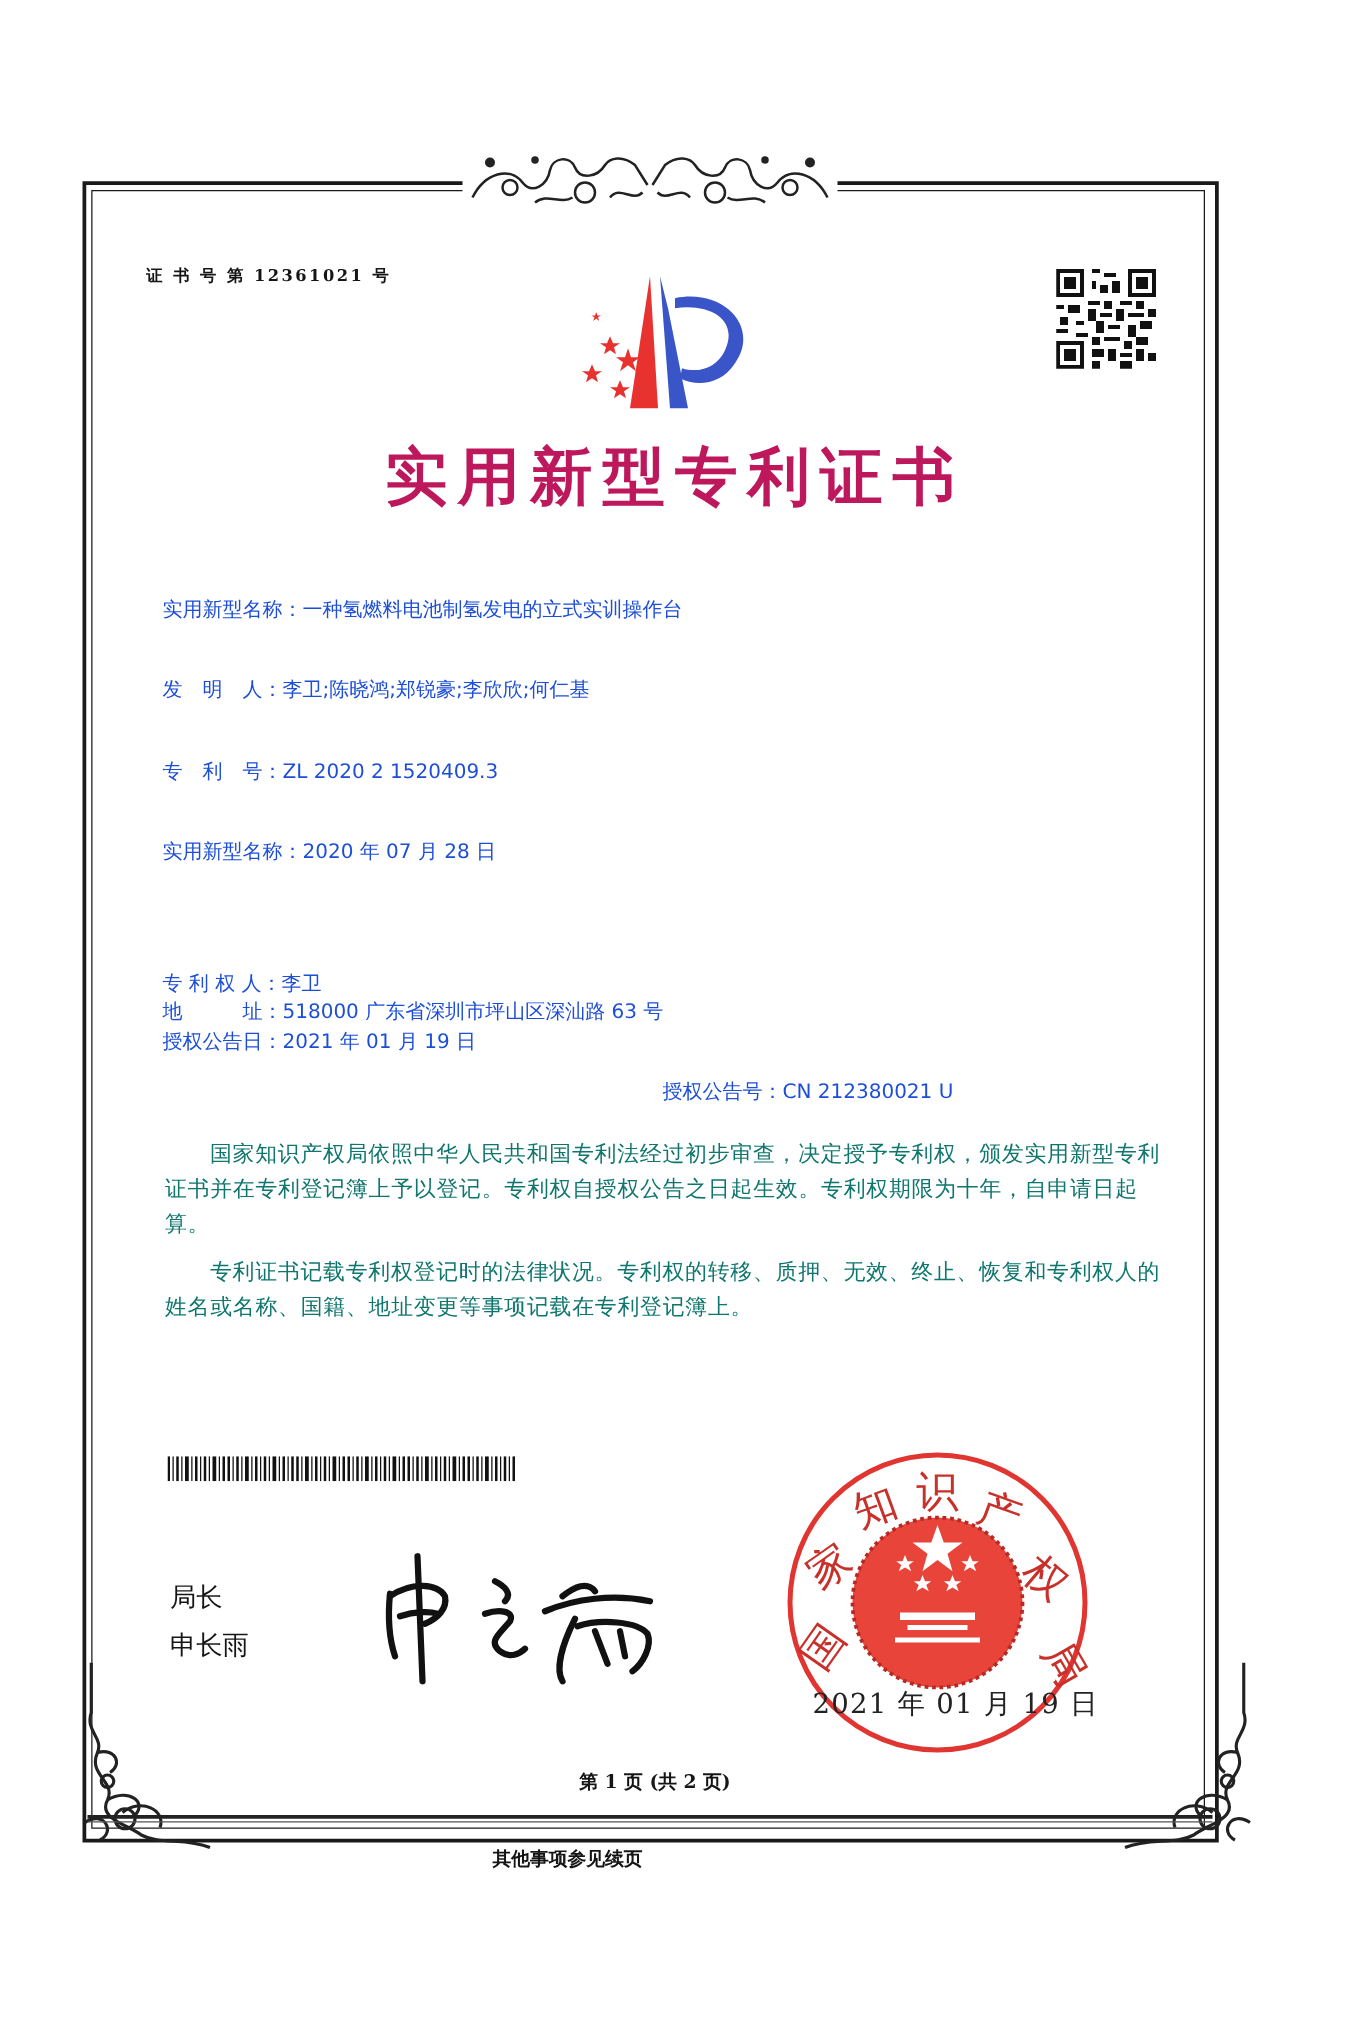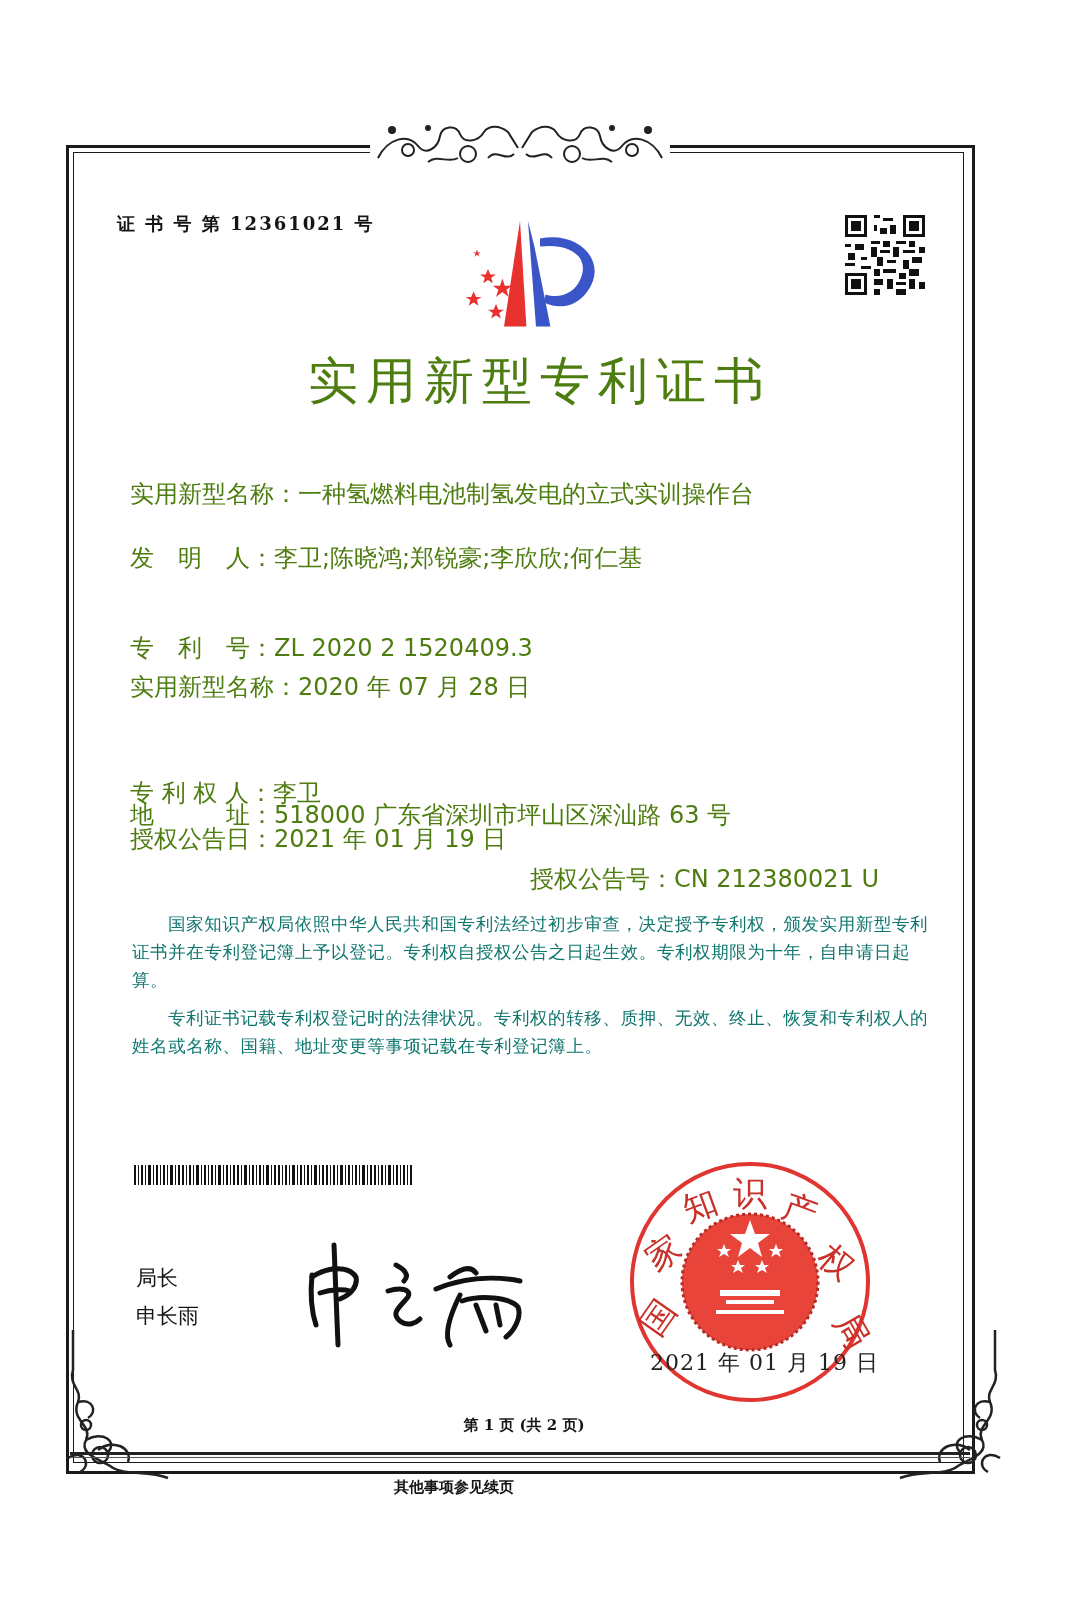--- a/index.html
+++ b/index.html
@@ -8,29 +8,29 @@
   .abs { position: absolute; }
 
   
   .frame-outer { left: 66px; top: 145px; width: 903px; height: 1323px; border: 3px solid #1a1a1a; }
   .frame-inner { left: 73px; top: 152px; width: 889px; height: 1309px; border: 1px solid #1a1a1a; }
   .frame-top-gap { left: 370px; top: 130px; width: 300px; height: 40px; background:#fff; }
 
   .ornament-top { left: 368px; top: 118px; width: 304px; height: 52px; }
   .corner { width: 130px; height: 150px; }
 
-  .cert-no { left: 117px; top: 212px; font-size: 18px; letter-spacing: 2px; font-weight: bold; }
+  .cert-no { left: 117px; top: 212px; font-size: 13px; letter-spacing: 2px; font-weight: bold; }
   .qr { left: 845px; top: 215px; width: 80px; height: 80px; }
 
   .logo { left: 440px; top: 212px; width: 160px; height: 125px; }
 
   .title { left: 0; width: 1080px; top: 348px; text-align: center; font-size: 50px; letter-spacing: 8px;
-           font-weight: normal; font-family: "DejaVu Serif", serif; color:#4d7c0f; }
-
-  .field { left: 130px; font-size: 24px; font-family: "DejaVu Sans", "Liberation Sans", sans-serif; white-space: nowrap; color:#4d7c0f; }
+           font-weight: bold; font-family: "DejaVu Serif", serif; color:#be185d; }
+
+  .field { left: 130px; font-size: 16px; font-family: "DejaVu Sans", "Liberation Sans", sans-serif; white-space: nowrap; color:#1d4ed8; }
   .field .lbl { display:inline-block; }
   .field .val { display:inline-block; }
 
   .para { left: 132px; width: 805px; font-size: 17.5px; line-height: 28px; text-indent: 36px;
           font-family: "DejaVu Serif", serif; color:#0f766e; letter-spacing: 0.6px; }
 
   .barcode { left: 134px; top: 1165px; width: 280px; height: 20px; }
 
   .director-title { left: 136px; top: 1264px; font-size: 21px; font-family: "DejaVu Sans", sans-serif; }
   .director-name { left: 136px; top: 1302px; font-size: 21px; font-family: Liberation Serif, serif; }
@@ -165,21 +165,21 @@
 </svg>
 
 <div class="abs title">实用新型专利证书</div>
 
 <div class="abs field" style="top:478px;">
   <span class="lbl">实用新型名称：</span><span class="val">一种氢燃料电池制氢发电的立式实训操作台</span>
 </div>
 <div class="abs field" style="top:542px;">
   <span class="lbl">发　明　人：</span><span class="val">李卫;陈晓鸿;郑锐豪;李欣欣;何仁基</span>
 </div>
-<div class="abs field" style="top:607px;margin-top:25px;">
+<div class="abs field" style="top:607px;">
   <span class="lbl">专　利　号：</span><span class="val">ZL 2020 2 1520409.3</span>
 </div>
 <div class="abs field" style="top:671px;">
   <span class="lbl">实用新型名称：</span><span class="val">2020 年 07 月 28 日</span>
 </div>
 <div class="abs field" style="top:745px;margin-top:32px;">
   <span class="lbl">专 利 权 人：</span><span class="val">李卫</span>
 </div>
 <div class="abs field" style="top:799px;">
   <span class="lbl">地　　　址：</span><span class="val">518000 广东省深圳市坪山区深汕路 63 号</span>

